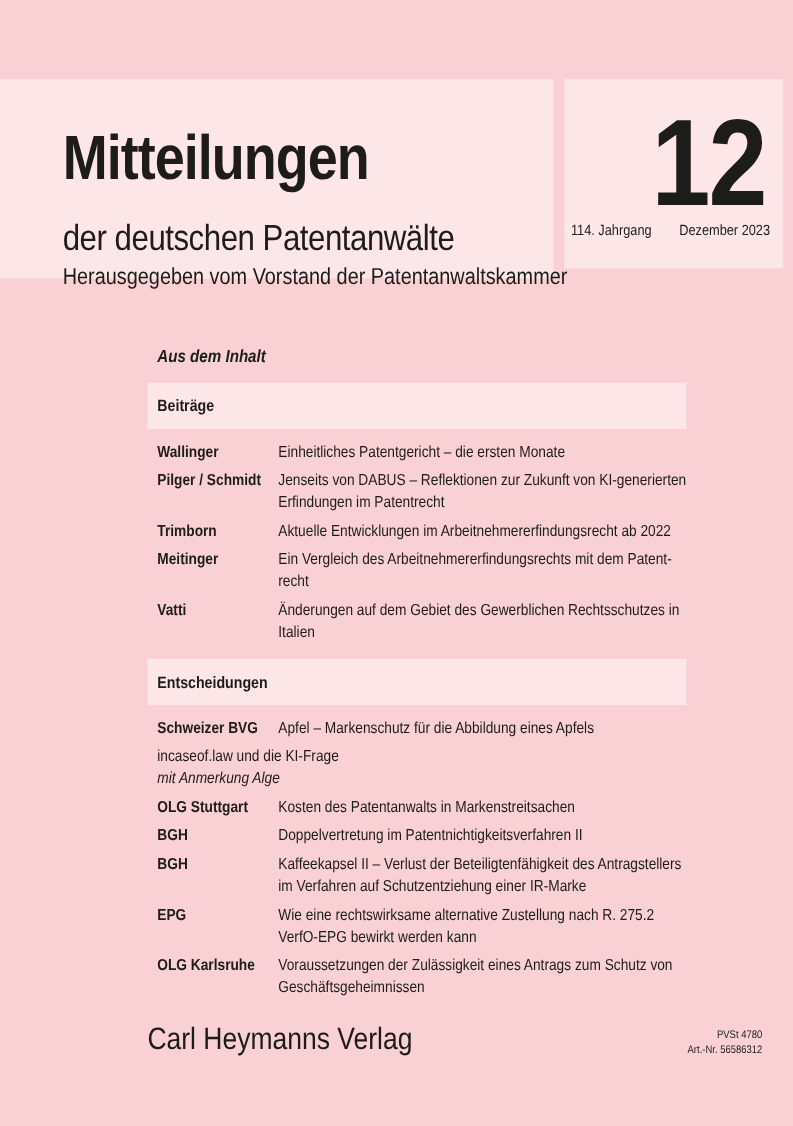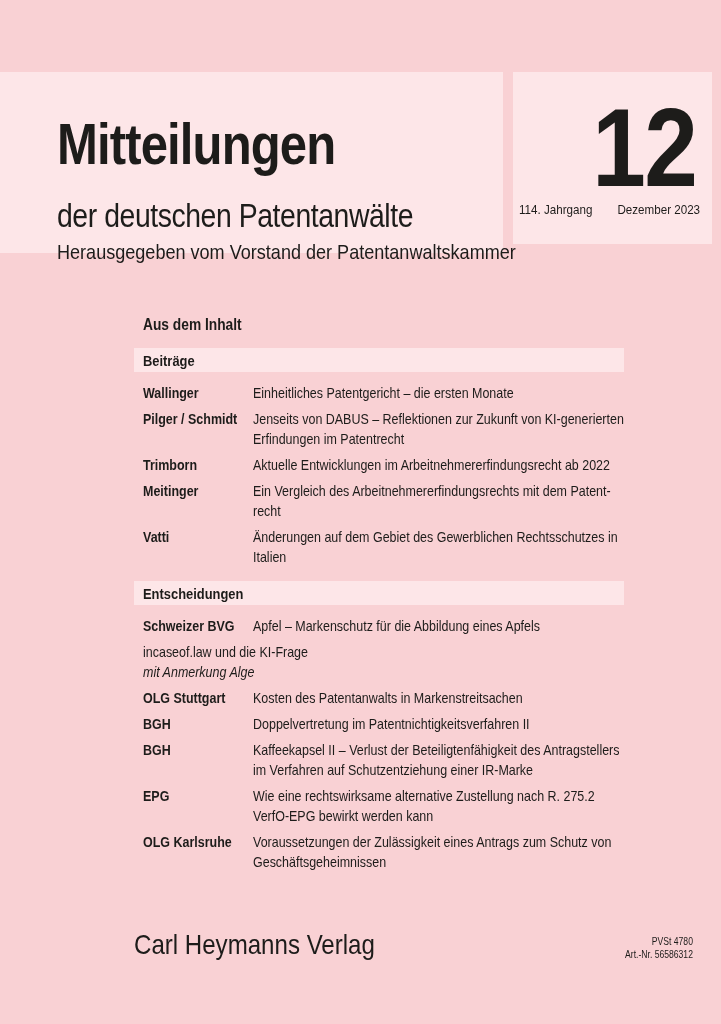--- a/index.html
+++ b/index.html
@@ -50,25 +50,25 @@
     position:absolute;left:6px;right:18px;bottom:26px;
     display:flex;justify-content:space-between;align-items:center;
     font-size:13.5px;line-height:16px;white-space:nowrap;
   }
 
   
   .content{
     position:absolute;left:134px;top:316px;width:490px;
   }
   .contents-heading{
-    padding-left:9px;font-size:16px;font-weight:bold;line-height:18px;
+    padding-left:9px;font-size:16px;font-weight:bold;line-height:18px;font-style:italic;
   }
   .band{
     margin-top:14px;margin-bottom:11px;
-    height:24px;background:var(--panel);
+    height:42px;background:var(--panel);
     display:flex;align-items:center;padding-left:9px;
     font-size:15px;font-weight:bold;
   }
   .entry{
     display:flex;padding-left:9px;margin-bottom:6px;
     font-size:14.5px;line-height:20px;
   }
   .entry .author{width:110px;flex:0 0 110px;font-weight:bold;}
   .entry .titlecell{flex:1;min-width:0;}
   .note{font-style:italic;}

